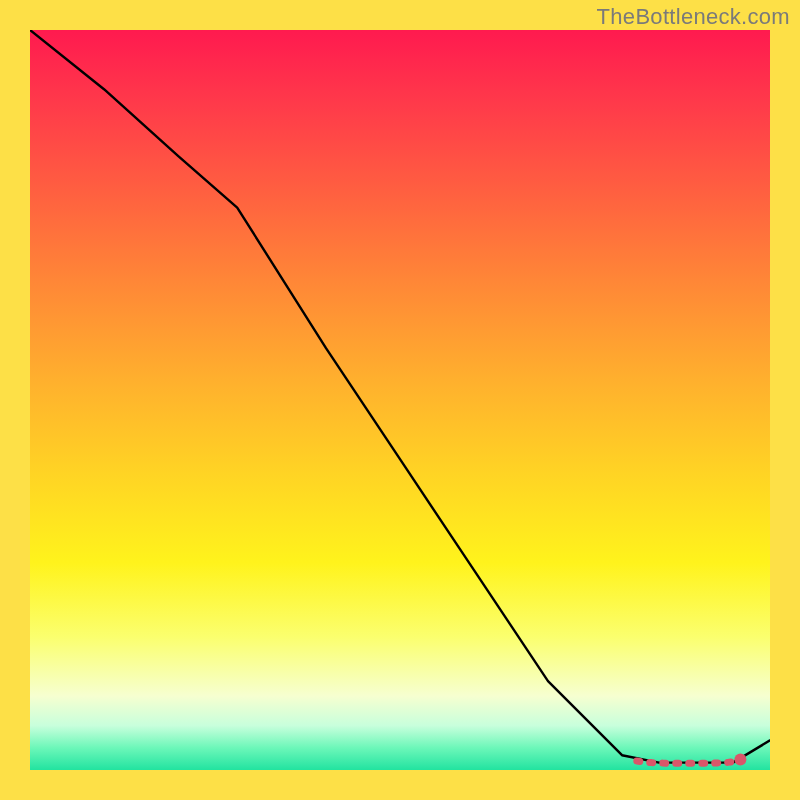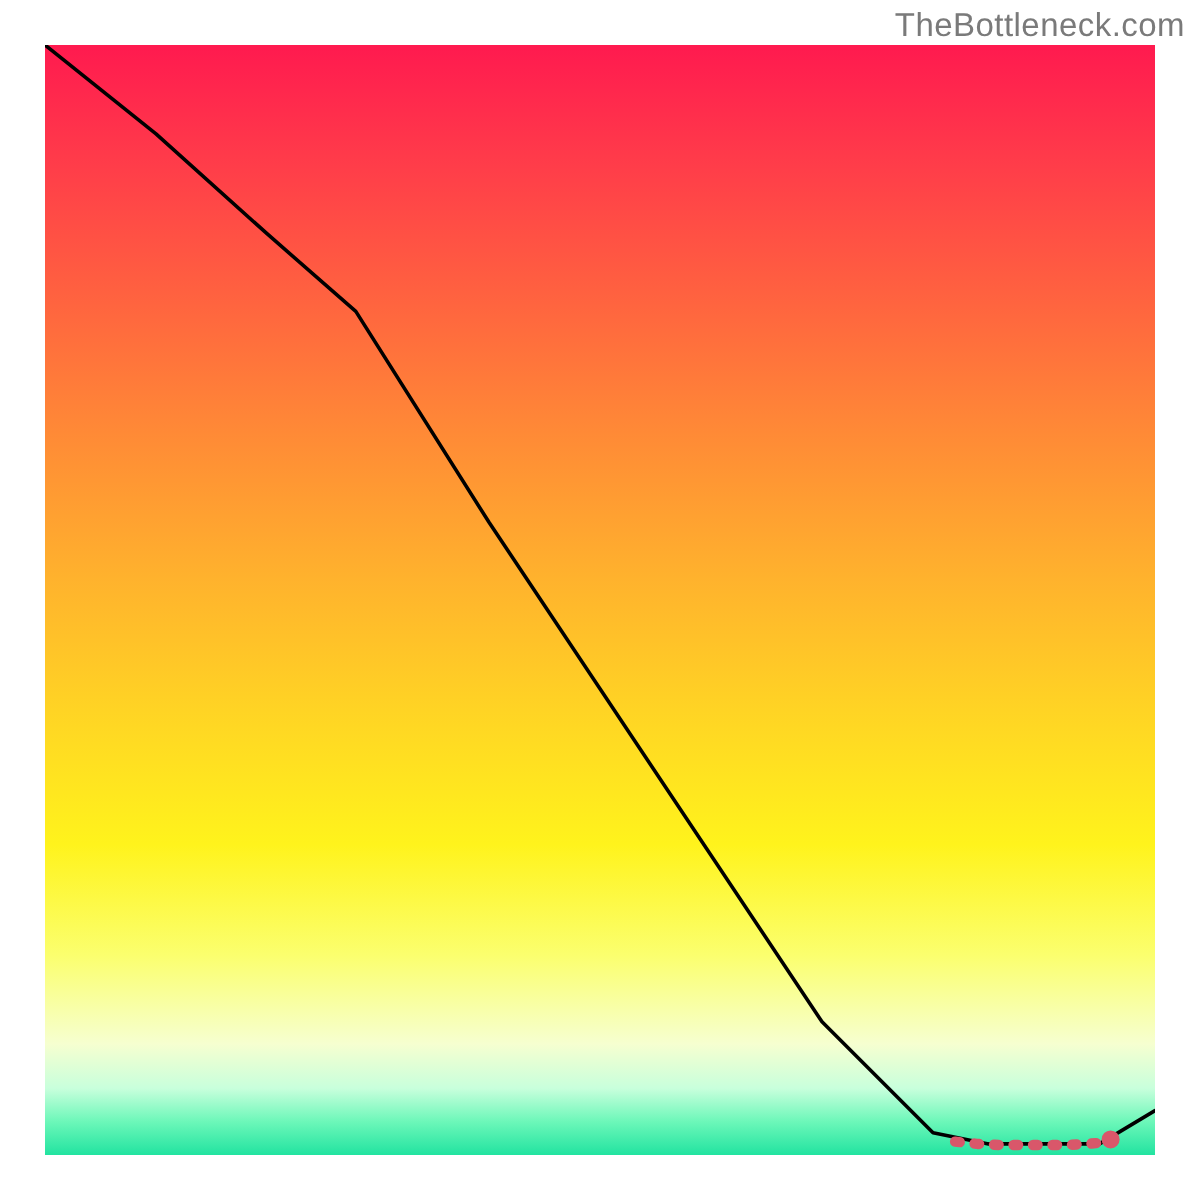--- a/index.html
+++ b/index.html
@@ -8,21 +8,21 @@
     width: 800px;
     height: 800px;
     background: #000;
     overflow: hidden;
     font-family: Arial, Helvetica, sans-serif;
   }
   .frame {
     position: relative;
     width: 800px;
     height: 800px;
-    background: #ffffff;
+    background: #fde047;
   }
   .watermark {
     position: absolute;
     top: 4px;
     right: 10px;
     color: #7a7a7a;
     font-size: 22px;
     font-weight: 500;
     letter-spacing: 0.3px;
   }

